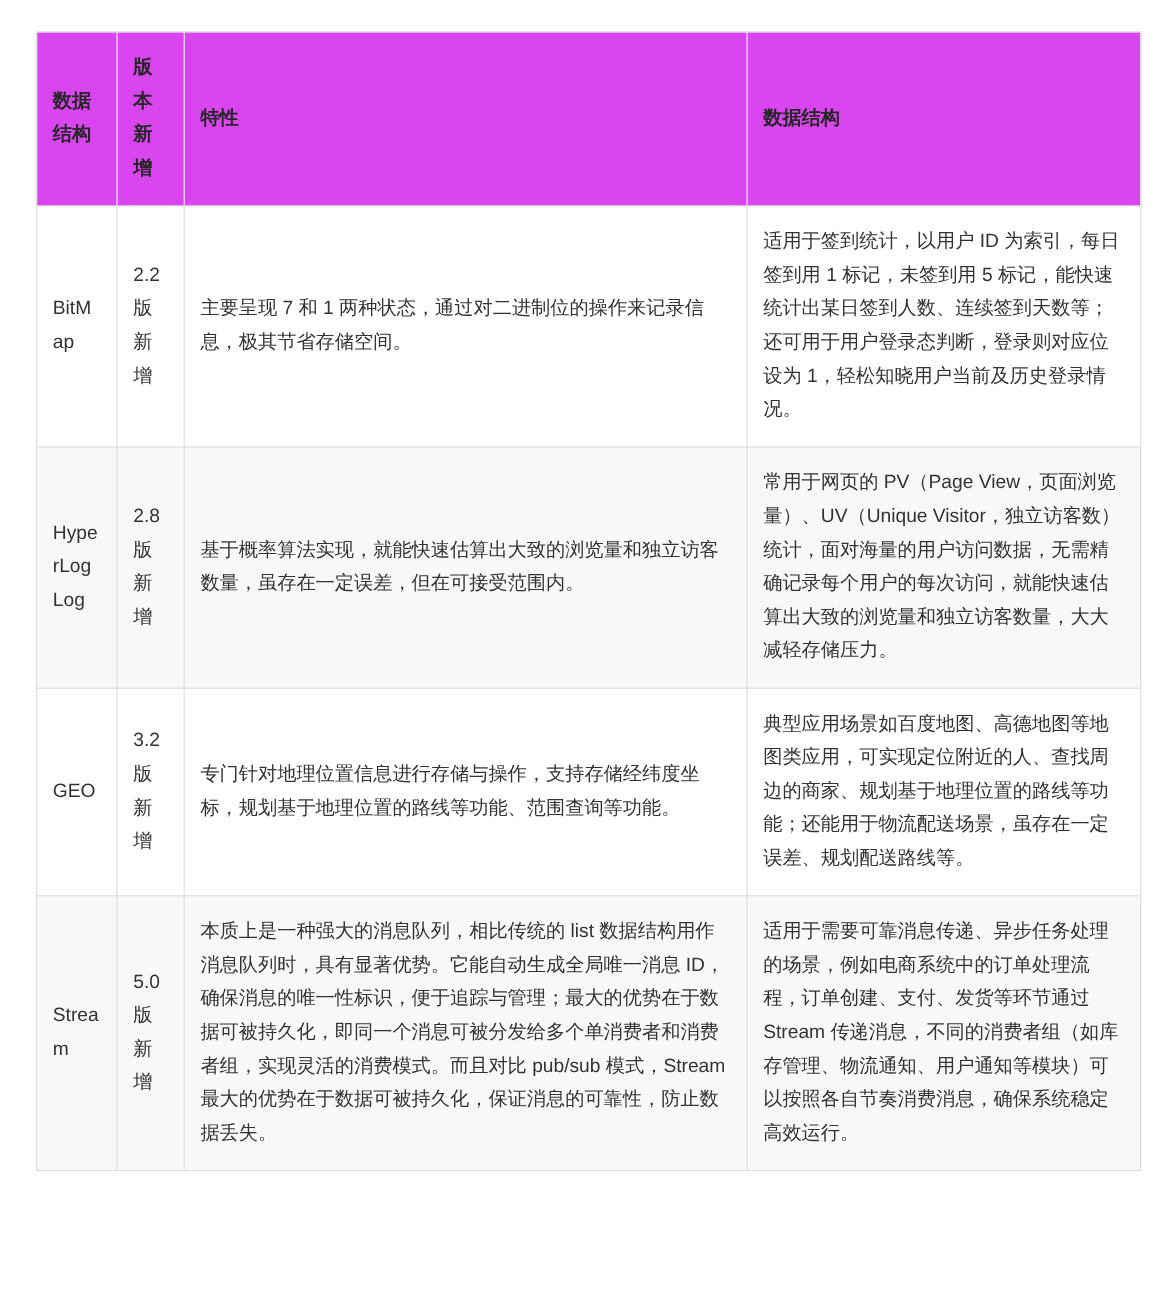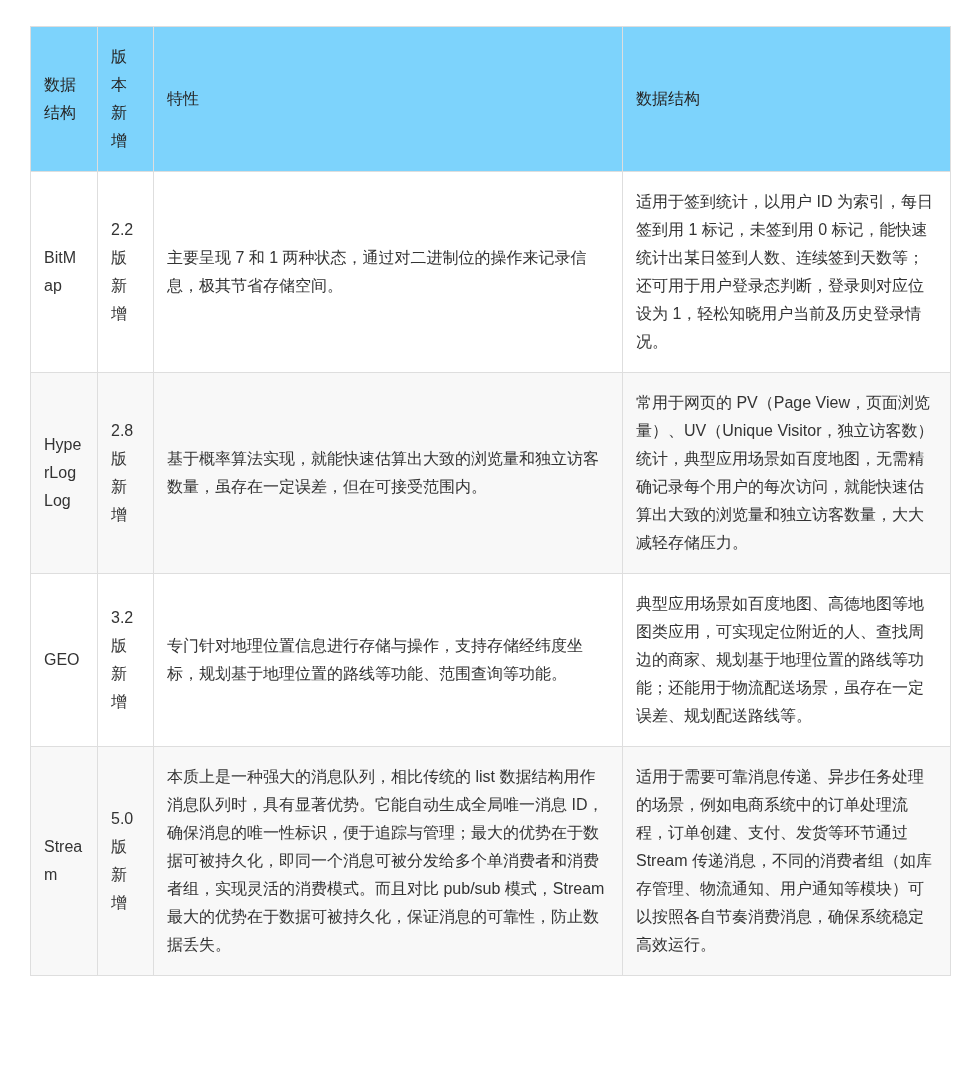--- a/index.html
+++ b/index.html
@@ -26,23 +26,23 @@
     border: 1px solid #dedede;
     font-size: 16px;
     line-height: 28px;
     color: #333333;
     vertical-align: middle;
     text-align: left;
     box-sizing: border-box;
     padding: 16px 13px;
   }
   table.ds-table th {
-    font-weight: 400;
+    font-weight: 700;
     color: #262626;
-    background: #7dd3fc;
+    background: #d946ef;
   }
   
   col.c-name    { width: 67px; }
   col.c-version { width: 56px; }
   col.c-feature { width: 469px; }
   col.c-scene   { width: 328px; }
   th.cell-name, td.cell-name {
     word-break: break-all;
     overflow-wrap: anywhere;
     padding: 16px 20px;
@@ -77,27 +77,27 @@
         <th class="cell-version">版本新增</th>
         <th>特性</th>
         <th>数据结构</th>
       </tr>
     </thead>
     <tbody>
       <tr>
         <td class="cell-name">BitMap</td>
         <td class="cell-version">2.2版新增</td>
         <td>主要呈现 7 和 1 两种状态，通过对二进制位的操作来记录信息，极其节省存储空间。</td>
-        <td>适用于签到统计，以用户 ID 为索引，每日签到用 1 标记，未签到用 0 标记，能快速统计出某日签到人数、连续签到天数等；还可用于用户登录态判断，登录则对应位设为 1，轻松知晓用户当前及历史登录情况。</td>
+        <td>适用于签到统计，以用户 ID 为索引，每日签到用 1 标记，未签到用 5 标记，能快速统计出某日签到人数、连续签到天数等；还可用于用户登录态判断，登录则对应位设为 1，轻松知晓用户当前及历史登录情况。</td>
       </tr>
       <tr>
         <td class="cell-name">HyperLogLog</td>
         <td class="cell-version">2.8版新增</td>
         <td>基于概率算法实现，就能快速估算出大致的浏览量和独立访客数量，虽存在一定误差，但在可接受范围内。</td>
-        <td>常用于网页的 PV（Page View，页面浏览量）、UV（Unique Visitor，独立访客数）统计，典型应用场景如百度地图，无需精确记录每个用户的每次访问，就能快速估算出大致的浏览量和独立访客数量，大大减轻存储压力。</td>
+        <td>常用于网页的 PV（Page View，页面浏览量）、UV（Unique Visitor，独立访客数）统计，面对海量的用户访问数据，无需精确记录每个用户的每次访问，就能快速估算出大致的浏览量和独立访客数量，大大减轻存储压力。</td>
       </tr>
       <tr>
         <td class="cell-name">GEO</td>
         <td class="cell-version">3.2版新增</td>
         <td>专门针对地理位置信息进行存储与操作，支持存储经纬度坐标，规划基于地理位置的路线等功能、范围查询等功能。</td>
         <td>典型应用场景如百度地图、高德地图等地图类应用，可实现定位附近的人、查找周边的商家、规划基于地理位置的路线等功能；还能用于物流配送场景，虽存在一定误差、规划配送路线等。</td>
       </tr>
       <tr>
         <td class="cell-name">Stream</td>
         <td class="cell-version">5.0版新增</td>

